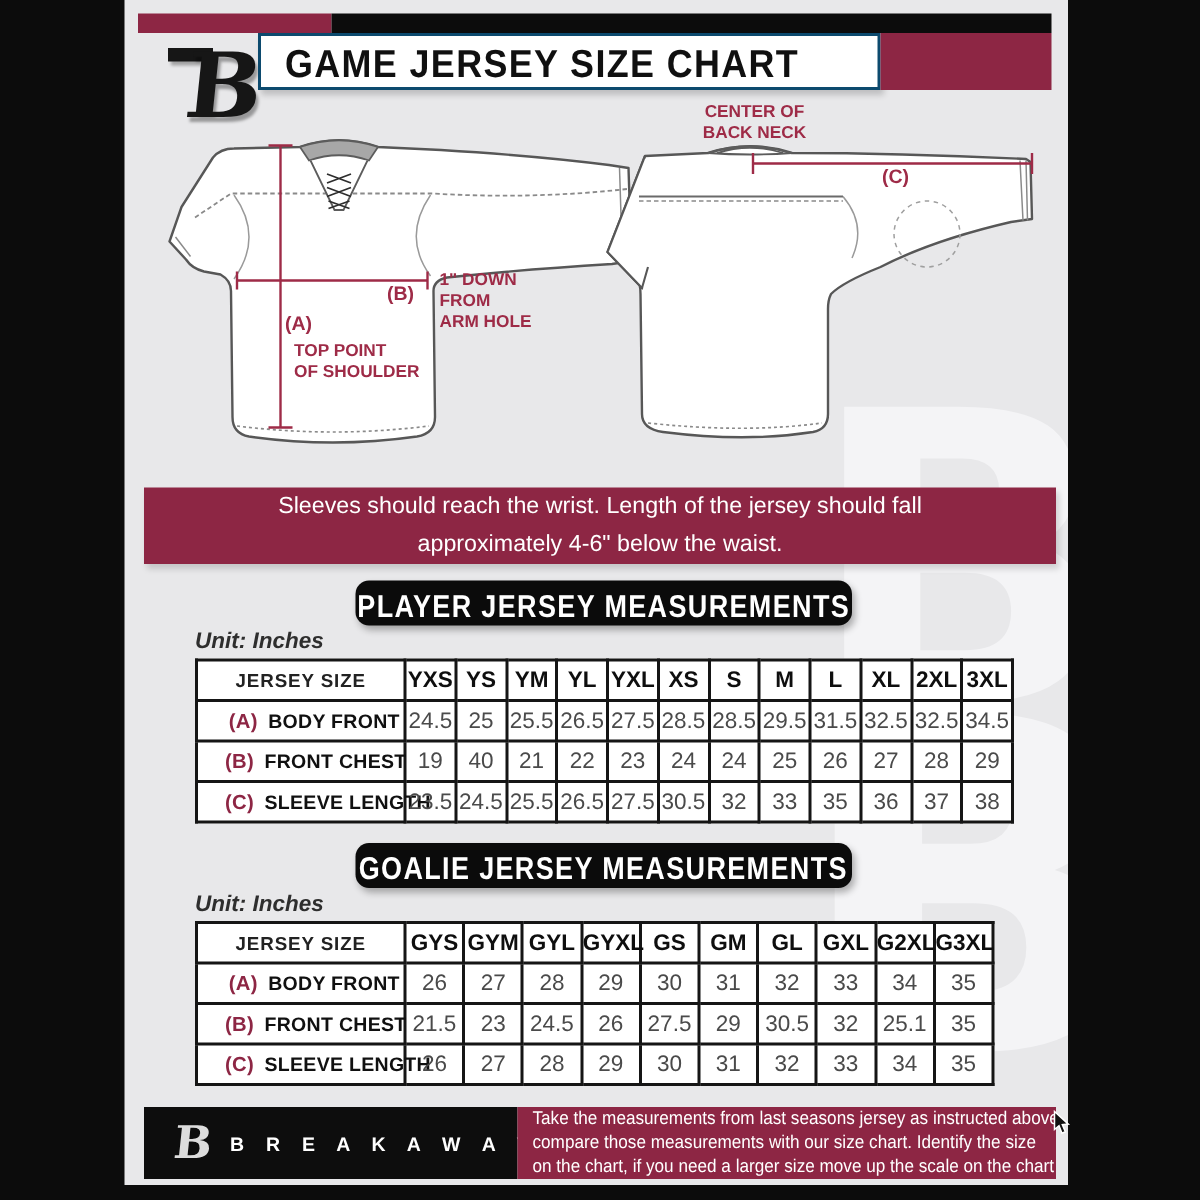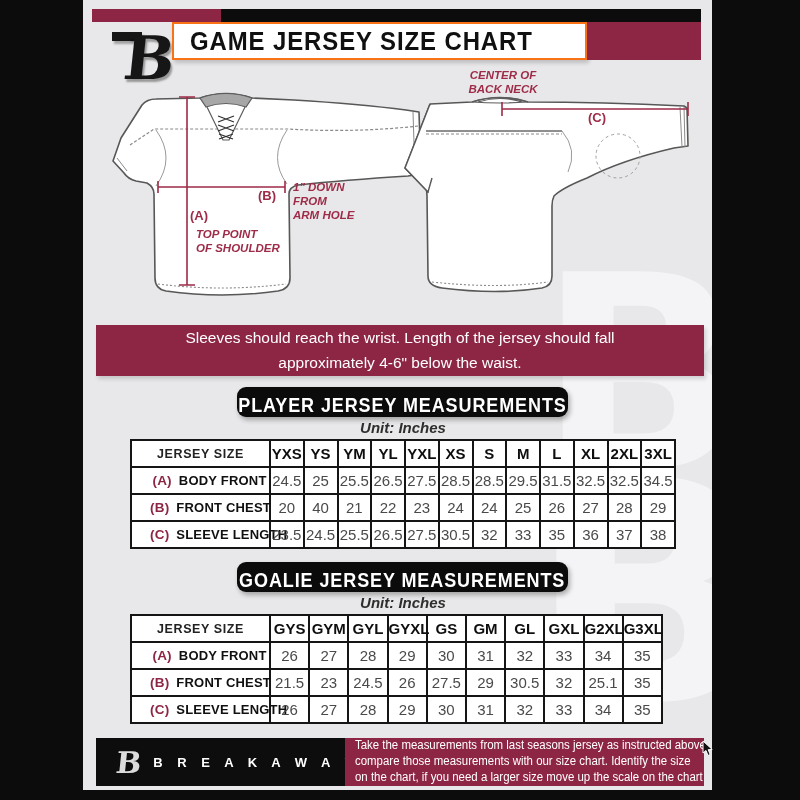--- a/index.html
+++ b/index.html
@@ -6,51 +6,51 @@
   .stage{position:relative;width:800px;height:800px;background:#0c0c0c;overflow:hidden;
          font-family:"Liberation Sans",sans-serif;}
   .content{position:absolute;left:83px;top:0;width:629px;height:790px;background:#e8e8ea;overflow:hidden;}
   .wm{position:absolute;font-family:"DejaVu Sans",sans-serif;font-weight:bold;color:#f4f4f6;line-height:1;user-select:none;}
 
   
   .strip{position:absolute;top:9px;height:13px;}
   .strip-maroon{left:92px;width:129px;background:#8d2644;}
   .strip-black{left:221px;width:480px;background:#0c0c0c;}
   .title-box{position:absolute;left:172px;top:22px;width:415px;height:38px;background:#fff;
-             border:2px solid #f97316;box-sizing:border-box;display:flex;align-items:center;
+             border:2px solid #0c4a6e;box-sizing:border-box;display:flex;align-items:flex-end;
              padding-left:16px;box-shadow:2px 3px 4px rgba(0,0,0,.18);}
   .title-text{font-size:26px;font-weight:bold;letter-spacing:1px;color:#101010;
               transform:scaleX(.92);transform-origin:left center;white-space:nowrap;}
   .title-maroon{position:absolute;left:587px;top:22px;width:114px;height:38px;background:#8d2644;}
   .logo{position:absolute;left:110px;top:22px;width:70px;height:72px;}
   .logo .bar{position:absolute;left:2px;top:10px;width:30px;height:9px;background:#161616;box-shadow:2px 3px 2px rgba(0,0,0,.3);}
   .logo .letter{position:absolute;left:14px;top:0;font-family:"DejaVu Serif",serif;font-weight:bold;
                 font-size:60px;line-height:72px;color:#161616;text-shadow:2px 3px 2px rgba(0,0,0,.35);
                 transform:skewX(-6deg);}
 
   
   .jersey{position:absolute;}
   .front-jersey{left:100px;top:88px;}
   .back-jersey{left:402px;top:88px;}
   .diag-label{position:absolute;color:#9e2b47;font-weight:bold;}
   .diag-key{font-size:13px;font-style:normal;}
-  .diag-note{font-size:11.5px;font-style:italic;line-height:1.22;}
+  .diag-note{font-size:11.5px;line-height:1.22;}
 
   
   .note-banner{position:absolute;left:96px;top:325px;width:608px;height:51px;background:#8d2644;
                display:flex;flex-direction:column;align-items:center;justify-content:center;
                color:#fff;font-size:15.5px;line-height:1.55;box-shadow:2px 3px 4px rgba(0,0,0,.15);}
 
   
   .section-banner{position:absolute;left:237px;width:331px;height:30px;background:#0b0b0b;border-radius:9px;
                   display:flex;align-items:flex-end;justify-content:center;color:#fff;
                   box-shadow:2px 3px 5px rgba(0,0,0,.3);}
   .section-banner span{font-size:20px;font-weight:bold;letter-spacing:1px;white-space:nowrap;
                        transform:scale(.9,1.05);}
-  .unit-label{position:absolute;left:130px;width:546px;text-align:center;font-size:15px;
+  .unit-label{position:absolute;left:130px;width:546px;text-align:left;font-size:15px;
               font-weight:bold;font-style:italic;color:#2e2e2e;}
 
   
   .tbl-wrap{position:absolute;}
   table.size-table{border-collapse:collapse;table-layout:fixed;background:#fff;}
   table.size-table th,table.size-table td{border:2px solid #151515;height:25px;padding:0;text-align:center;}
   table.size-table thead th{font-size:15px;font-weight:bold;color:#0e0e0e;}
   table.size-table thead th.col-label{font-size:12.5px;font-weight:bold;letter-spacing:.6px;color:#222;}
   table.size-table th.col-label,table.size-table th.row-label{width:137px;border-radius:10px;}
   table.size-table th.row-label{text-align:center;padding-left:18px;font-size:13px;color:#101010;
@@ -191,21 +191,21 @@
             <td>28.5</td>
             <td>28.5</td>
             <td>29.5</td>
             <td>31.5</td>
             <td>32.5</td>
             <td>32.5</td>
             <td>34.5</td>
           </tr>
           <tr>
             <th class="row-label"><span class="rk">(B)</span><span>FRONT CHEST</span></th>
-            <td>20</td>
+            <td>19</td>
             <td>40</td>
             <td>21</td>
             <td>22</td>
             <td>23</td>
             <td>24</td>
             <td>24</td>
             <td>25</td>
             <td>26</td>
             <td>27</td>
             <td>28</td>

